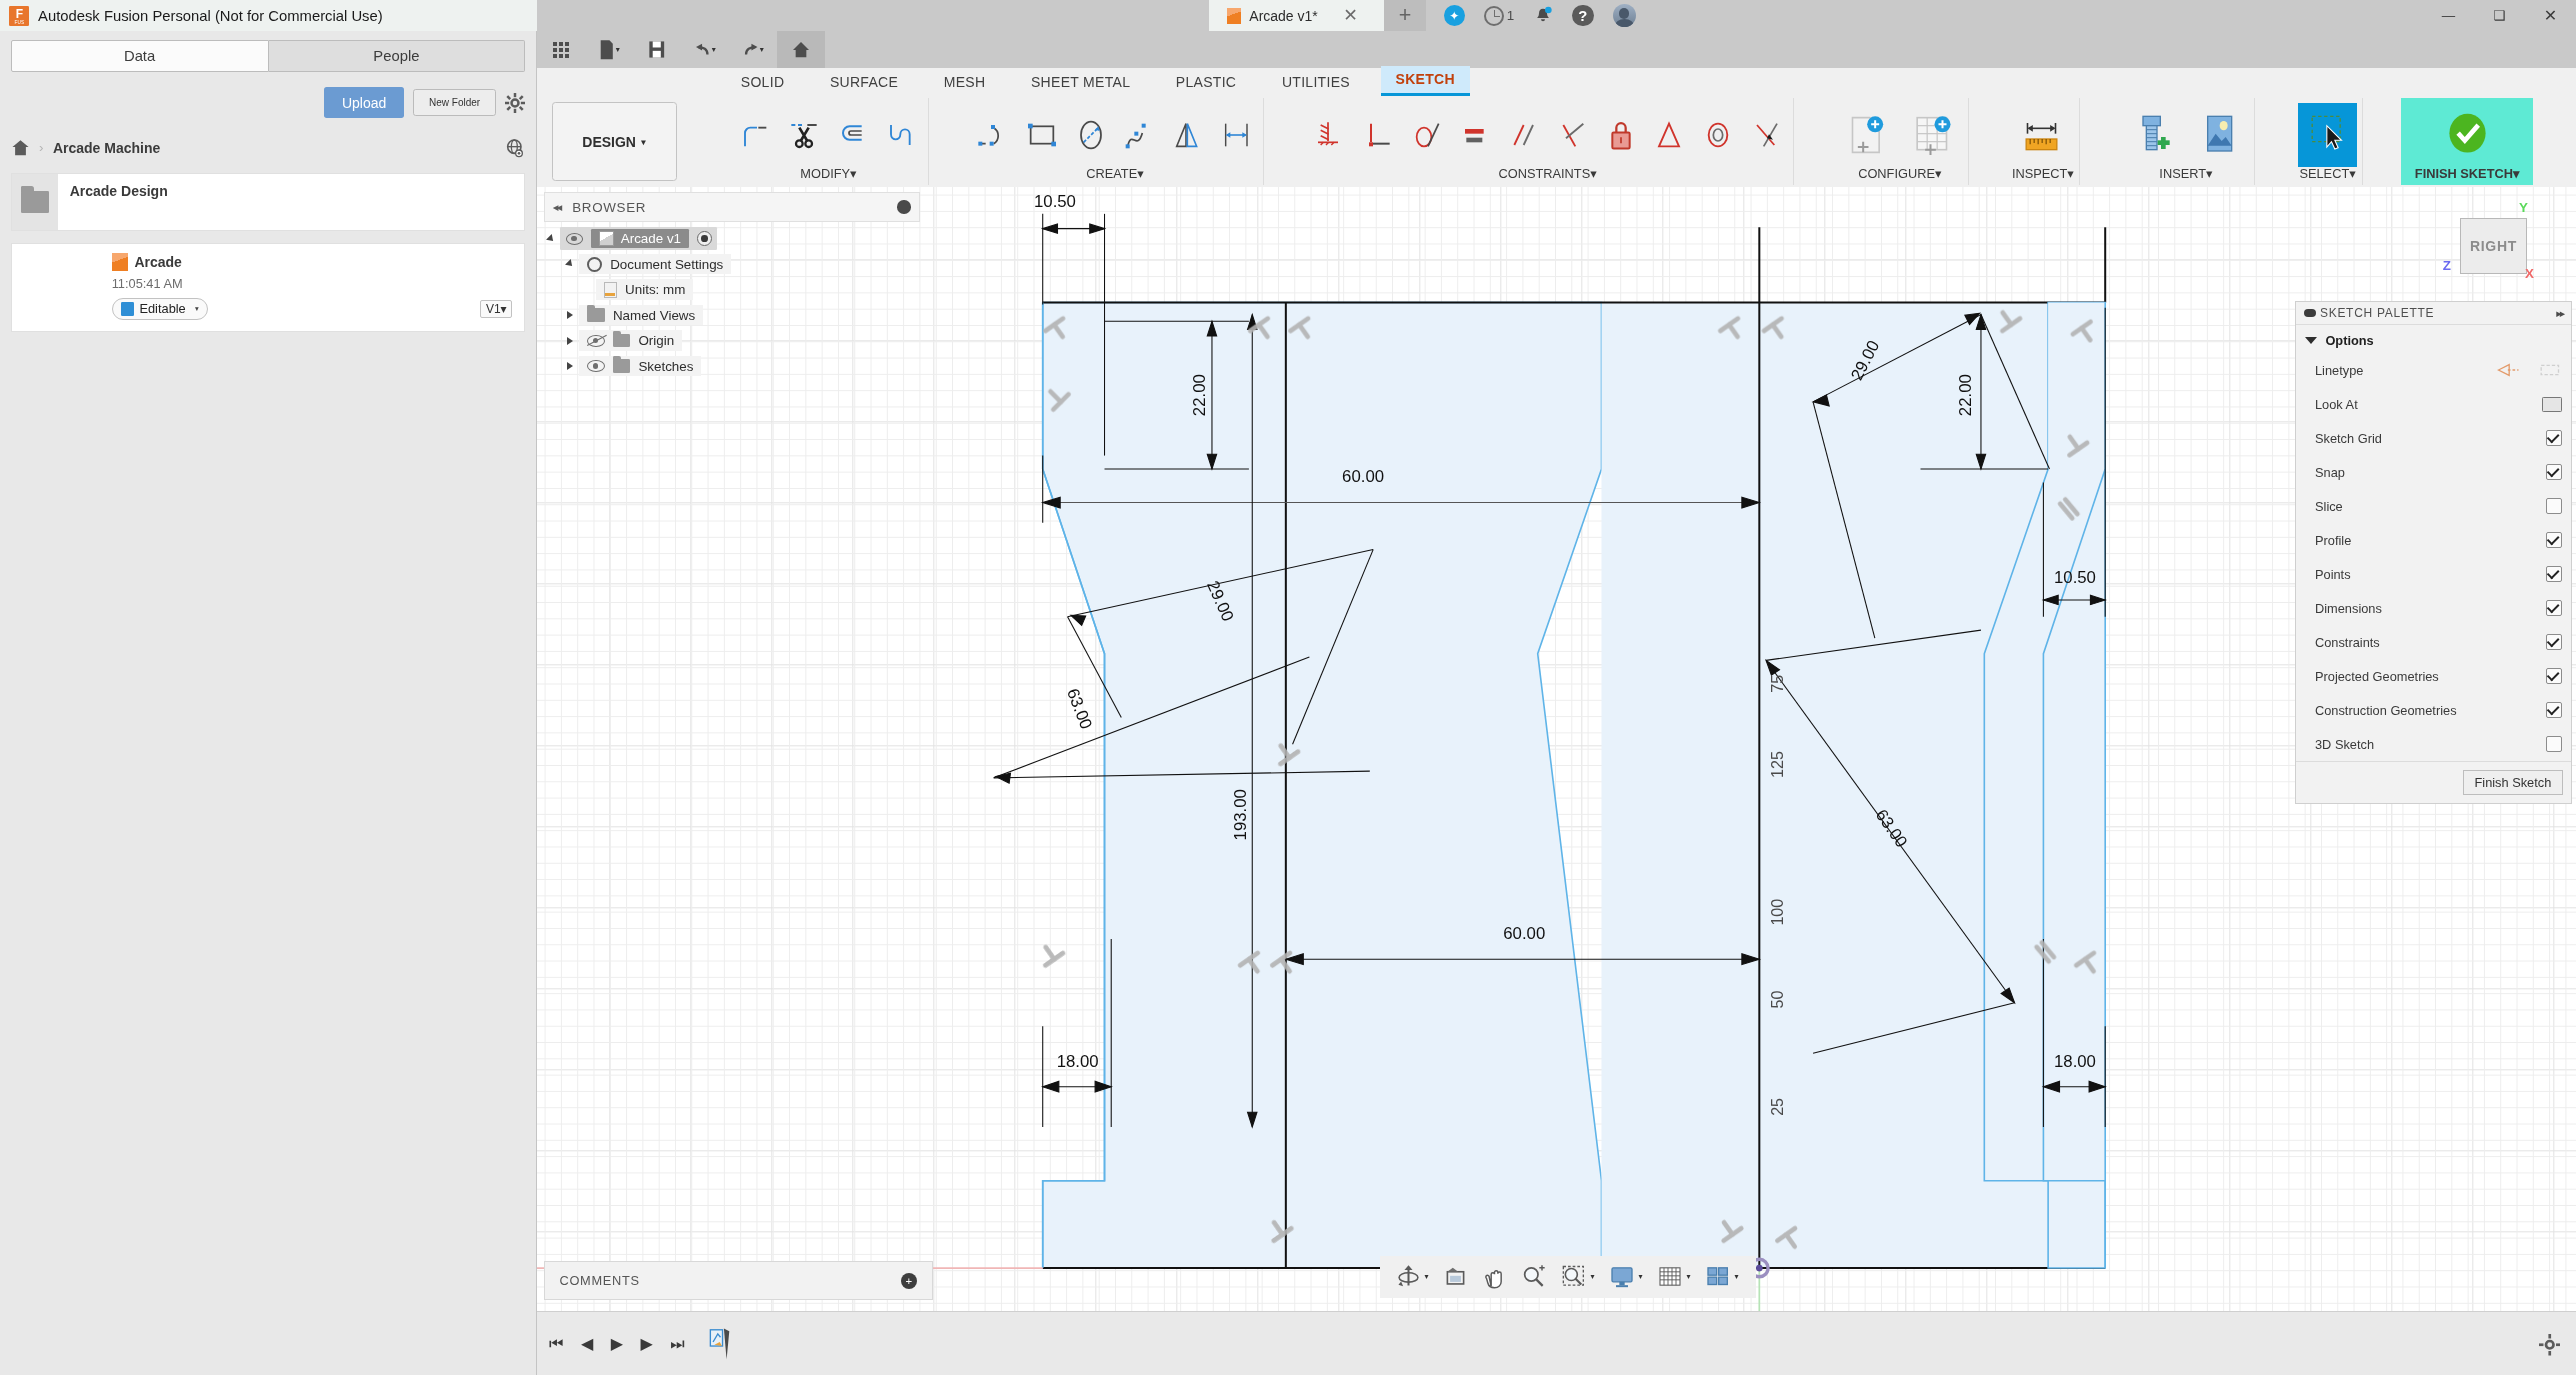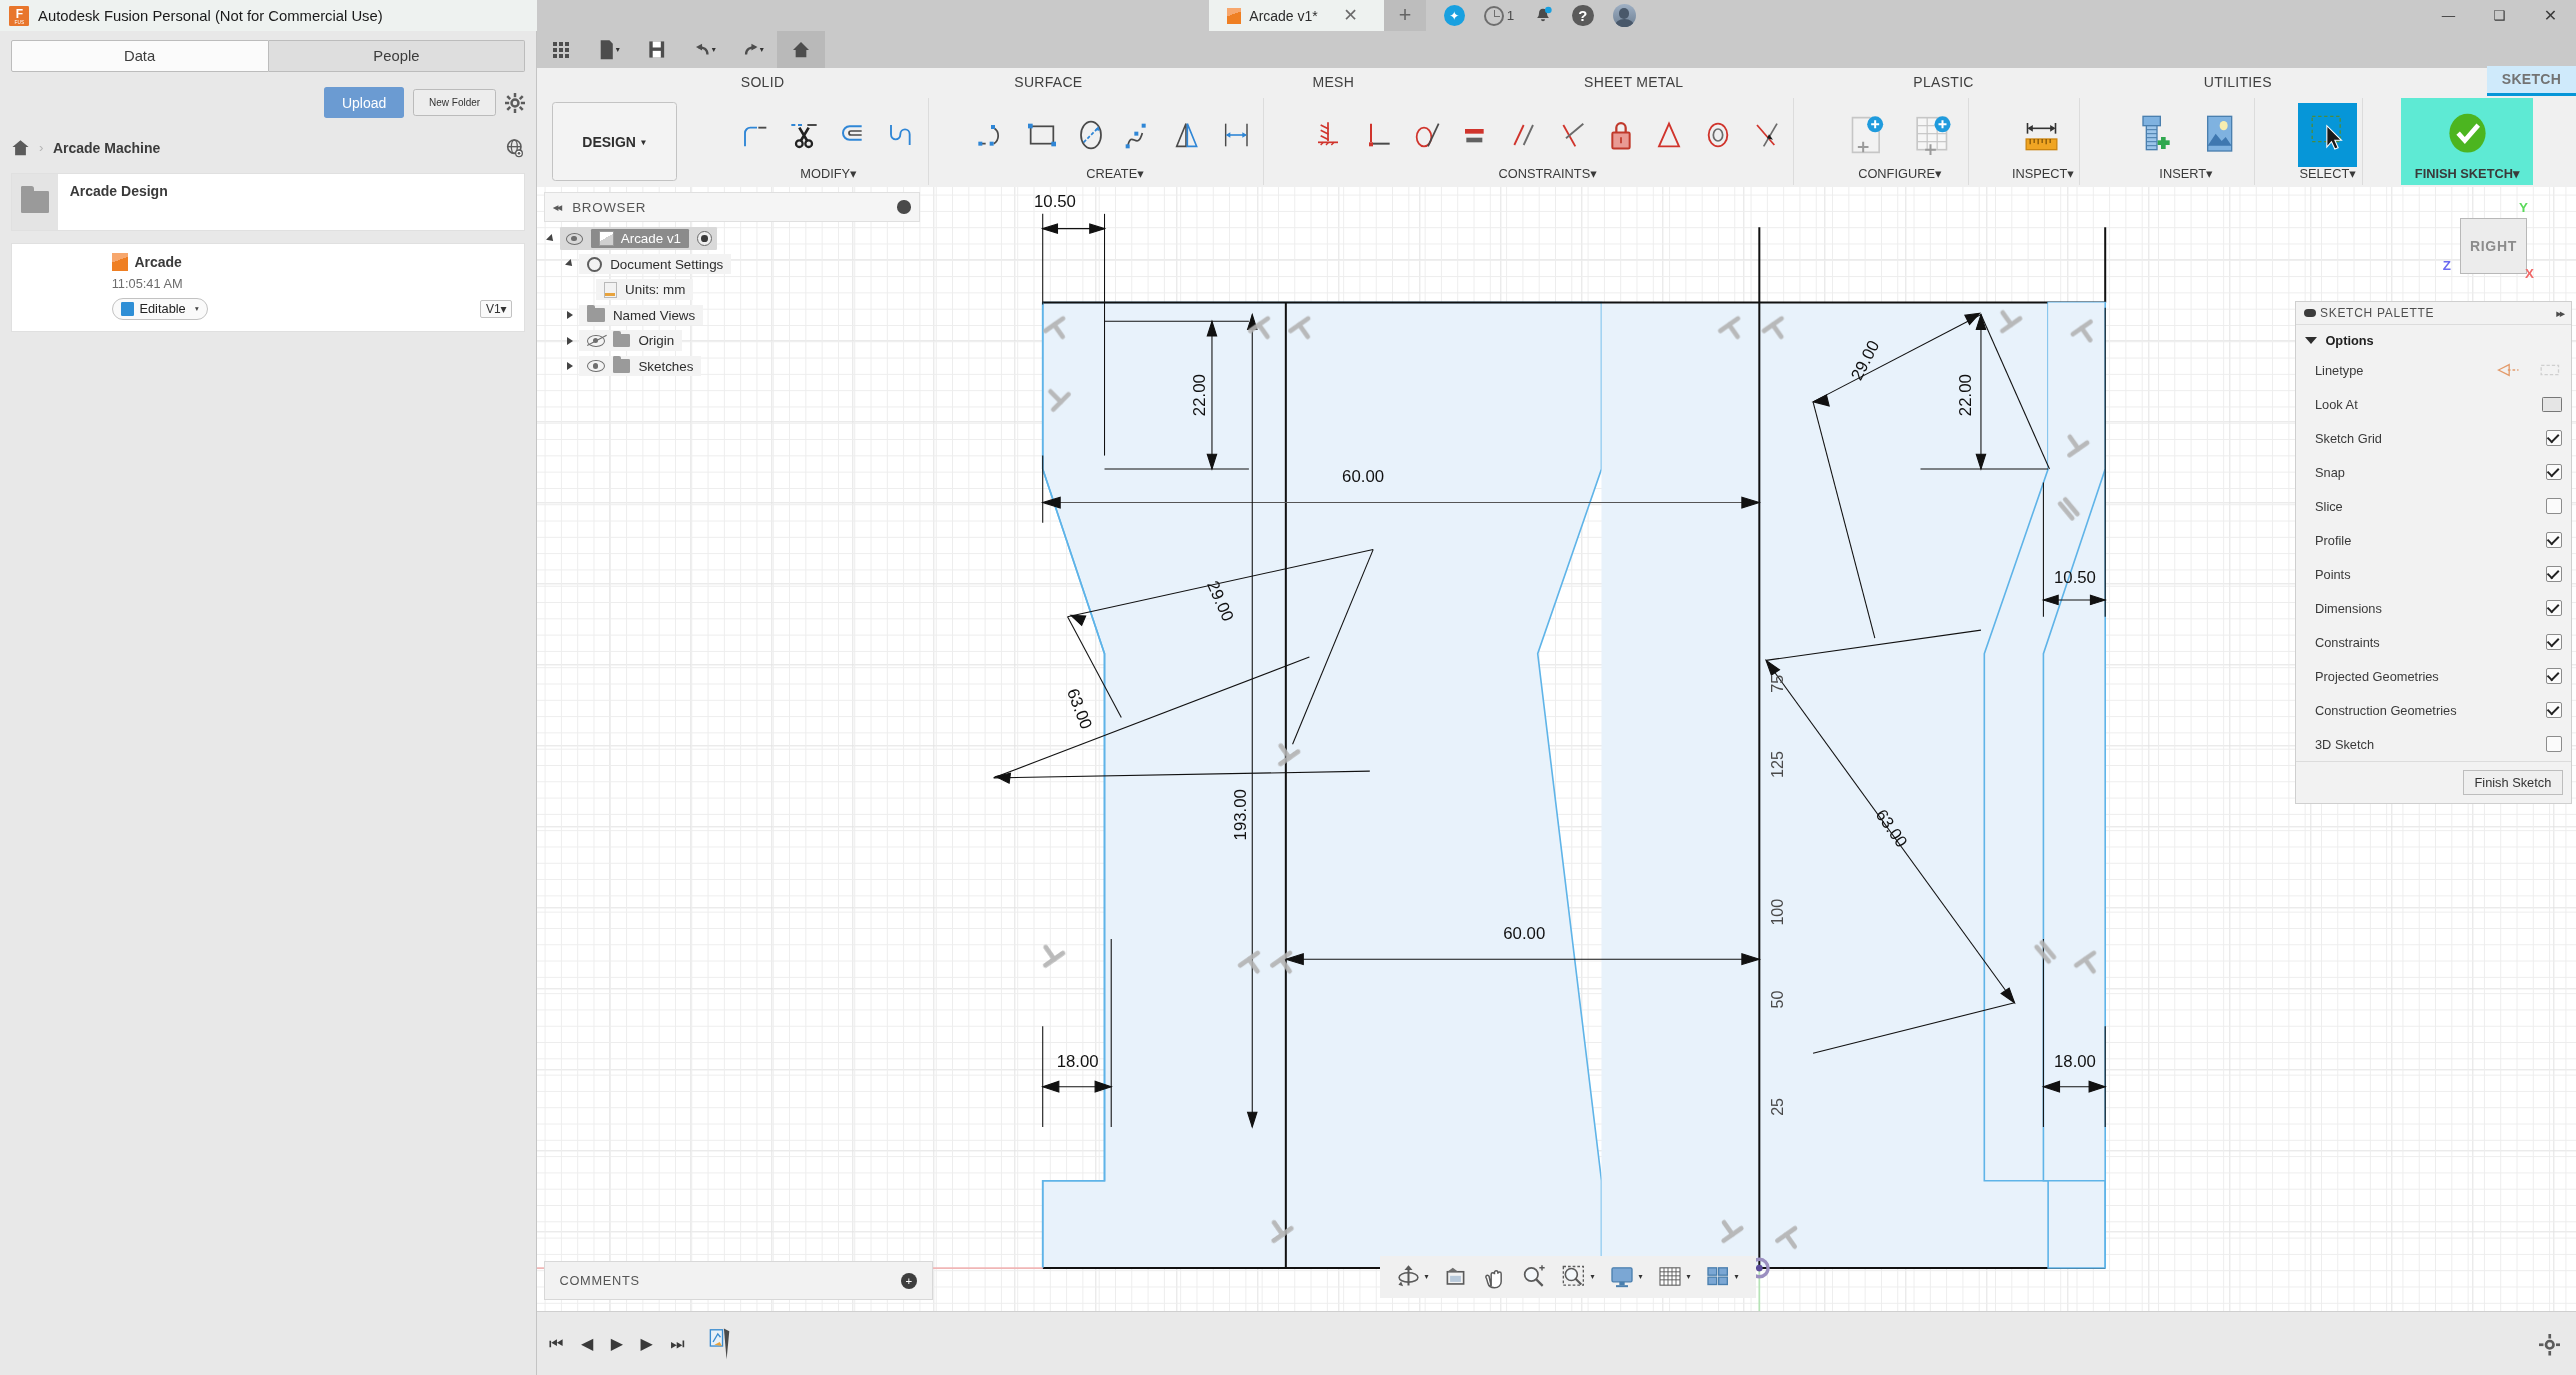--- a/index.html
+++ b/index.html
@@ -91,23 +91,23 @@
      font-size:13.4px; color:#3a3a3a; }
   .wc.closebtn { font-size:16px; }
 
   
   .ribbon { position:absolute; top:31px; left:537px; right:0; height:156px; background:#f0f0f0; }
   .qa { height:37px; background:#c9c9c9; display:flex; align-items:center; gap:0; }
   .qa-item { width:48px; height:37px; display:flex; align-items:center; justify-content:center; }
   .qa-item.home { background:#b9b9b9; }
   .grid9 { display:grid; grid-template-columns:repeat(3,4px); grid-template-rows:repeat(3,4px); gap:2px; }
   .grid9 i { background:#4d4d4d; display:block; width:4px; height:4px; }
-  .tabrow { display:flex; align-items:flex-end; height:28px; padding-left:189px; gap:16px;justify-content:space-between; }
+  .tabrow { display:flex; align-items:flex-end; height:28px; padding-left:189px; gap:16px; }
   .rtab { font-size:14px; color:#404040; padding:4.7px 14.8px 6px; letter-spacing:0.3px;}
-  .rtab.active { color:#737373; background:#cfeafb; border-bottom:3.4px solid #0696d8; font-weight:bold;}
+  .rtab.active { color:#c2410c; background:#cfeafb; border-bottom:3.4px solid #0696d8; font-weight:bold;}
   .panels { display:flex; height:91px; align-items:center;gap:38px; }
   .designbtn { width:154px; display:flex; align-items:center; justify-content:center; }
   .designbtn .db { border:0.7px solid #c3c3c3; border-radius:3.4px; background:#f3f3f3; width:125px; height:79px;
      display:flex; align-items:center; justify-content:center; font-size:14px; color:#2f2f2f; font-weight:bold; }
   .pgroup { display:flex; flex-direction:column; justify-content:space-between; padding:5.4px 5.4px 4px; border-right:0.7px solid #dcdcdc; }
   .pgroup:last-child { border-right:none; }
   .picons { display:flex; align-items:center; gap:6.7px; height:62px; }
   .plabel { text-align:center; font-size:12.8px; color:#3a3a3a; }
   .tool { width:42px; height:50px; display:flex; align-items:center; justify-content:center; }
   .tool.big { width:59px; height:64px; }

